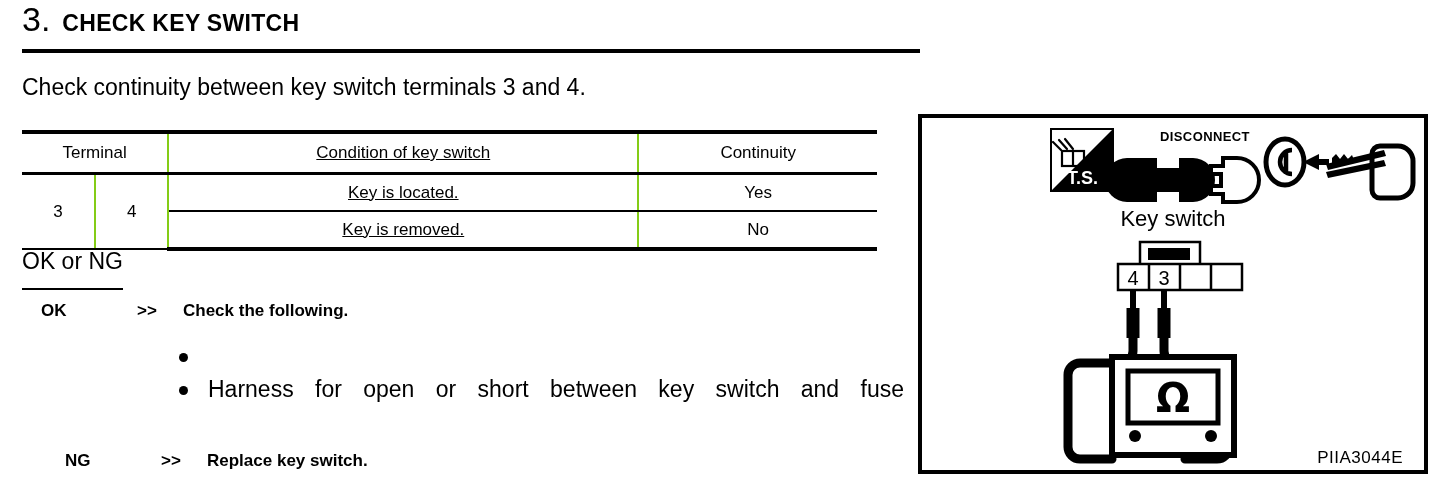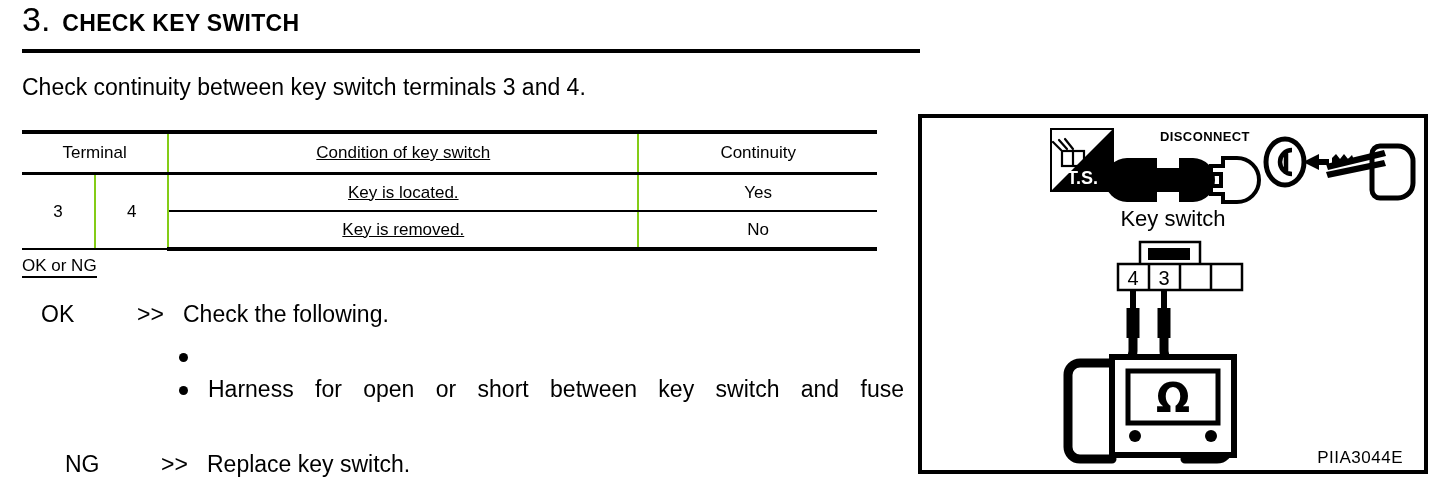--- a/index.html
+++ b/index.html
@@ -89,31 +89,32 @@
   .no-rb { border-right: none !important; }
   .cell-term3 { width: 124px; }
   .cell-term4 { width: 128px; }
   .cell-cond  { width: 400px; text-decoration: underline; }
   .cell-cont  { width: 203px; }
 
   
   .oknng-title {
     position: absolute;
     left: 22px;
-    top: 256px;
-    font-size: 17px;
+    top: 248px;
+    font-size: 23px;
     line-height: 1.15;
     border-bottom: 2px solid #000;
-    padding-bottom: 0;
+    padding-bottom: 14px;
   }
   .branch-row {
     position: absolute;
-    font-size: 23px;
+    font-size: 17px;
     line-height: 1.2;
     white-space: nowrap;
+    font-weight: bold;
   }
   .branch-ok { left: 41px; top: 301px; }
   .branch-ng { left: 41px; top: 451px; margin-left: 24px; }
   .branch-label { display: inline-block; width: 96px; }
   .branch-arrow { display: inline-block; width: 46px; }
 
   .bullets {
     position: absolute;
     left: 176px;
     top: 342px;

